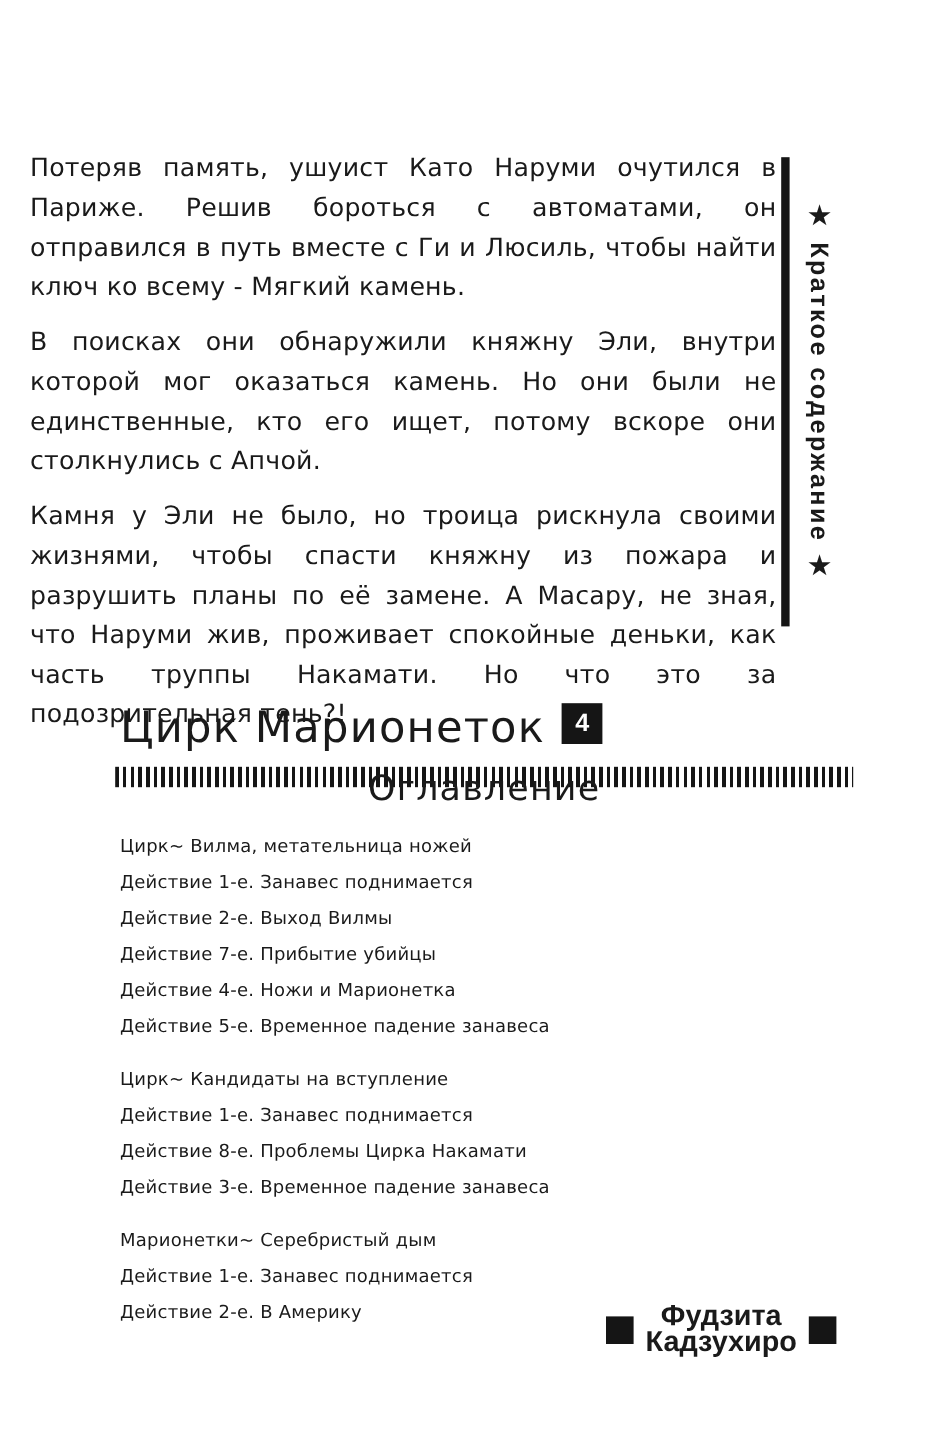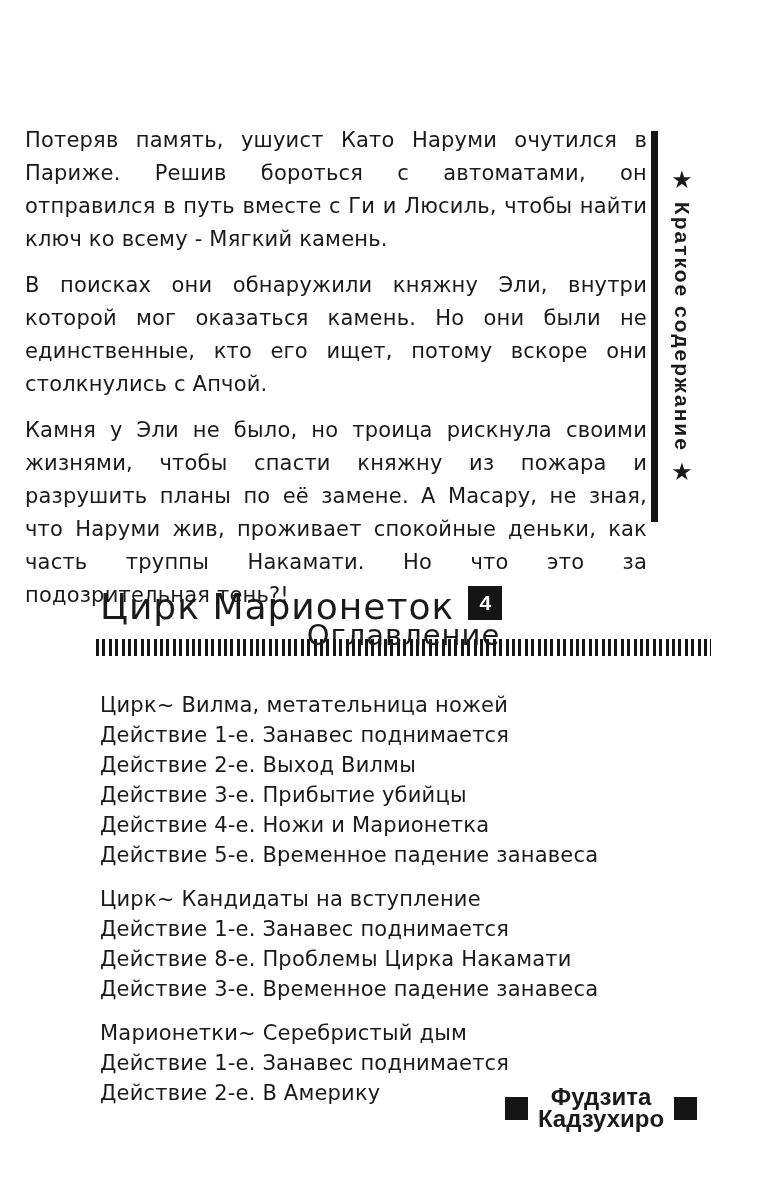--- a/index.html
+++ b/index.html
@@ -76,36 +76,36 @@
   .stripes {
     position: absolute;
     left: 96px; top: 639px;
     width: 615px; height: 17px;
     background: repeating-linear-gradient(90deg, #151515 0px, #151515 3px, transparent 3px, transparent 6.4px);
   }
 
   
   .toc-heading {
     position: absolute;
-    left: 96px; top: 618px;
+    left: 96px; top: 640px;
     width: 615px;
     margin: 0;
     text-align: center;
     font-size: 29px;
     font-weight: normal;
     letter-spacing: 1px;
   }
   .toc {
     position: absolute;
     left: 100px; top: 690px;
     width: 560px;
   }
   .toc-section { margin: 0 0 14px 0; }
   .toc-line {
-    font-size: 21px;
+    font-size: 15px;
     line-height: 30px;
     white-space: nowrap;
     letter-spacing: 0.2px;
   }
 
   
   .author {
     position: absolute;
     left: 505px; top: 1086px;
     width: 192px;
@@ -148,21 +148,21 @@
   <div class="stripes"></div>
 
   <h2 class="toc-heading">Оглавление</h2>
 
   <div class="toc">
 
     <div class="toc-section">
       <div class="toc-line">Цирк~ Вилма, метательница ножей</div>
       <div class="toc-line">Действие 1-е. Занавес поднимается</div>
       <div class="toc-line">Действие 2-е. Выход Вилмы</div>
-      <div class="toc-line">Действие 3-е. Прибытие убийцы</div>
+      <div class="toc-line">Действие 7-е. Прибытие убийцы</div>
       <div class="toc-line">Действие 4-е. Ножи и Марионетка</div>
       <div class="toc-line">Действие 5-е. Временное падение занавеса</div>
     </div>
 
     <div class="toc-section">
       <div class="toc-line">Цирк~ Кандидаты на вступление</div>
       <div class="toc-line">Действие 1-е. Занавес поднимается</div>
       <div class="toc-line">Действие 8-е. Проблемы Цирка Накамати</div>
       <div class="toc-line">Действие 3-е. Временное падение занавеса</div>
     </div>

